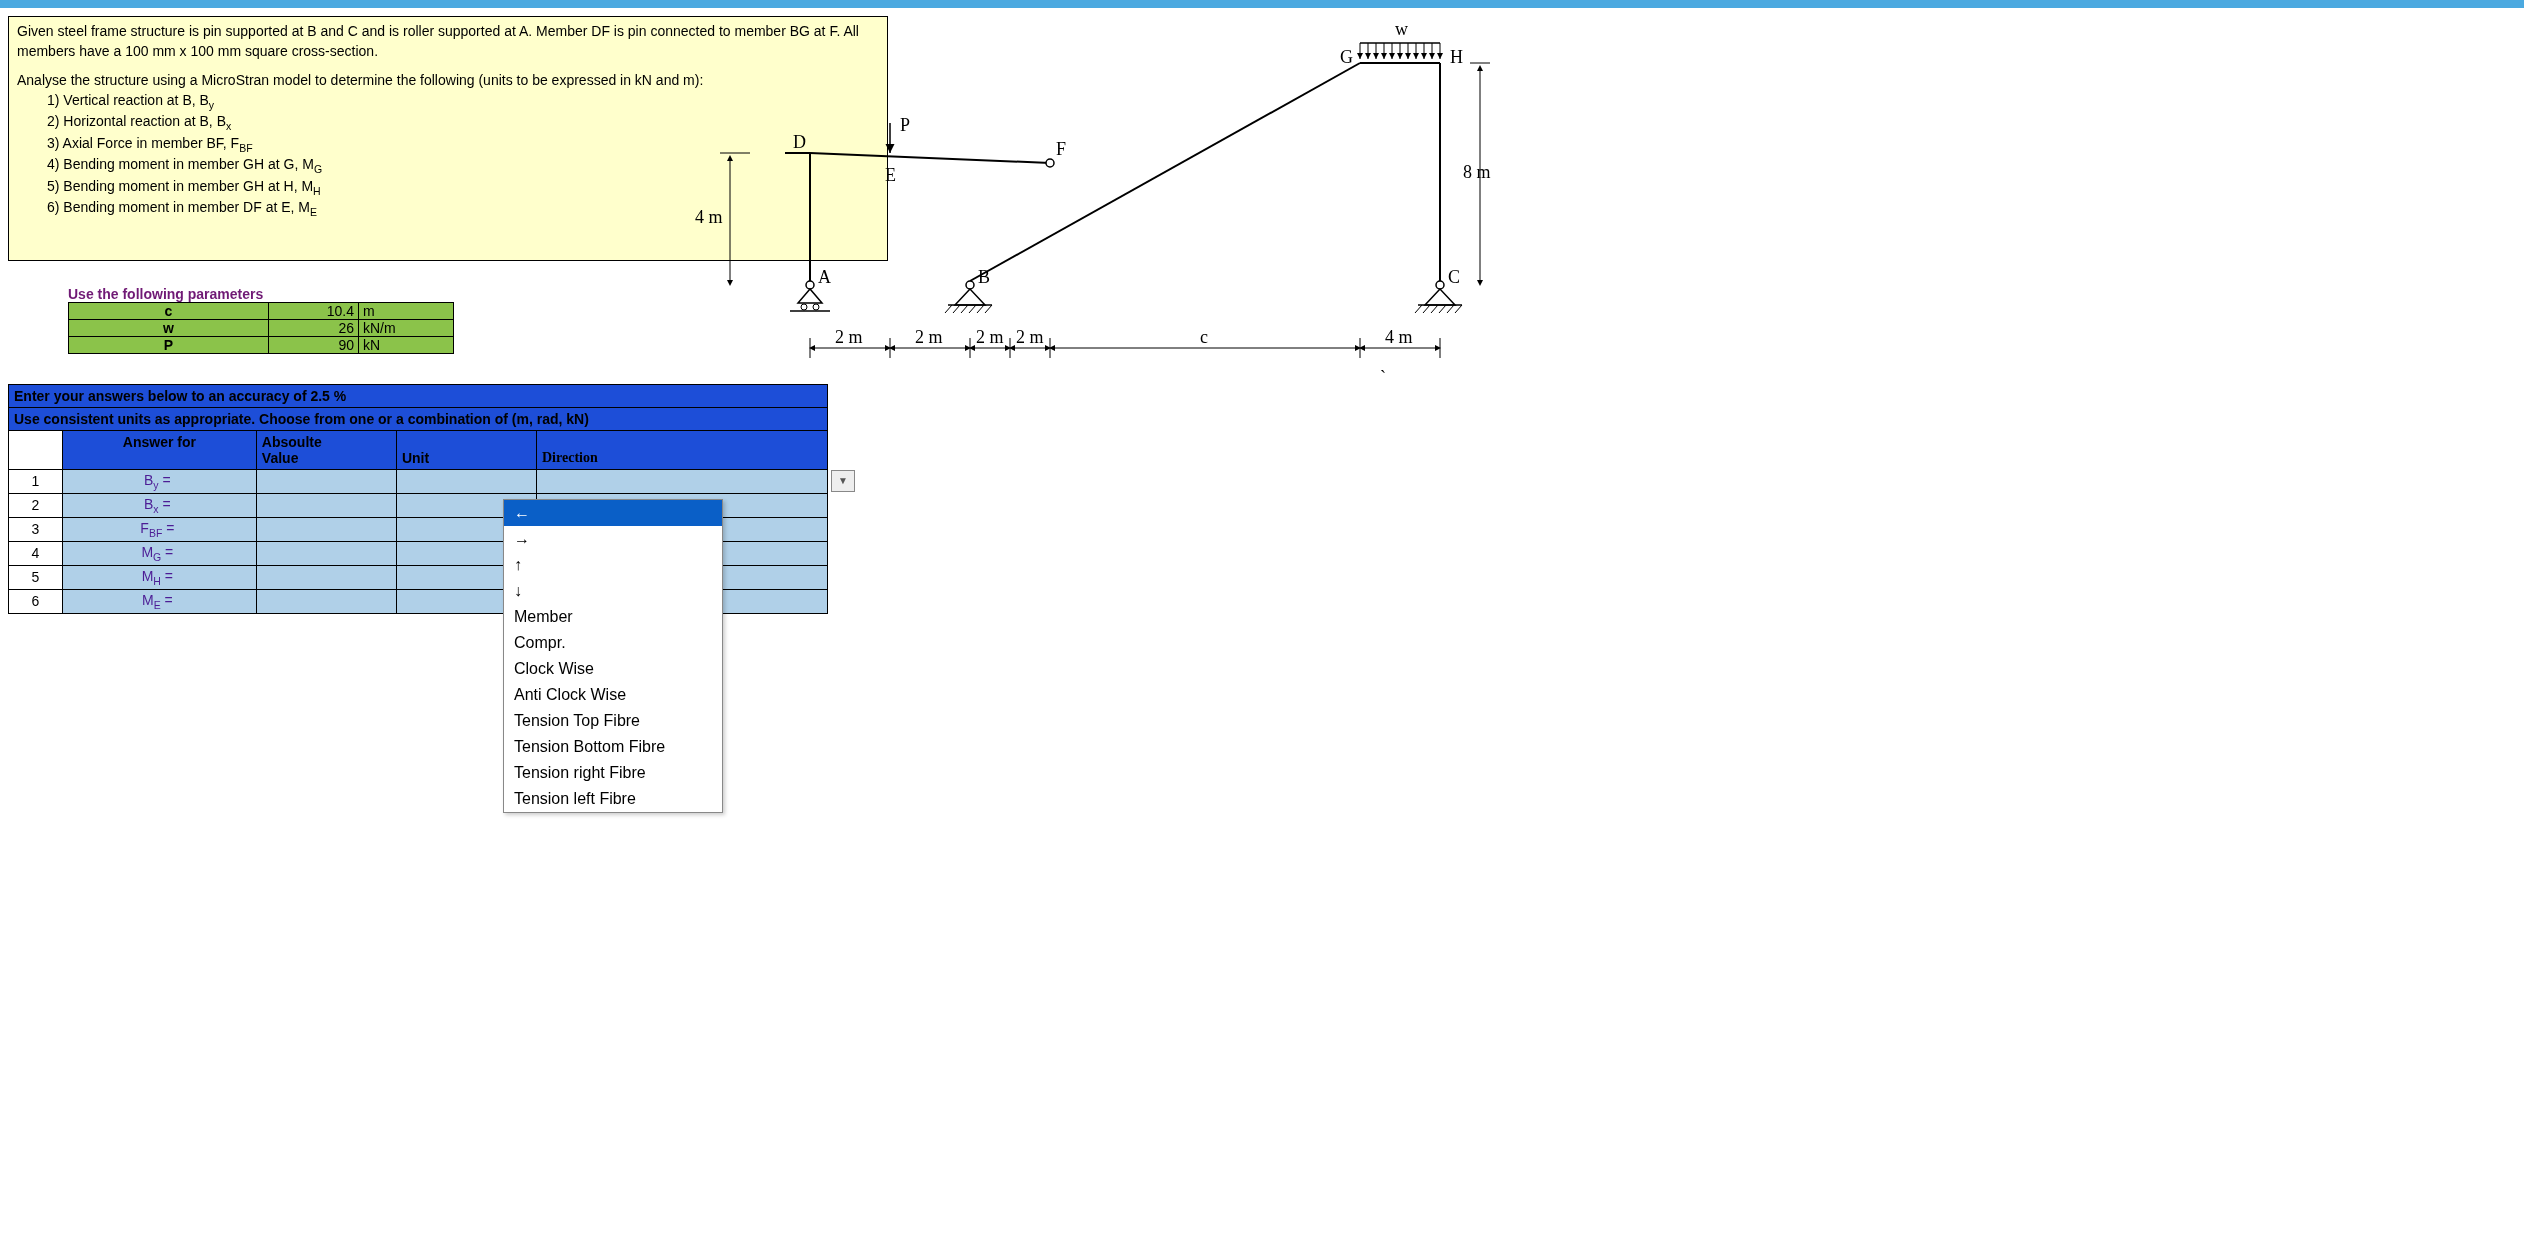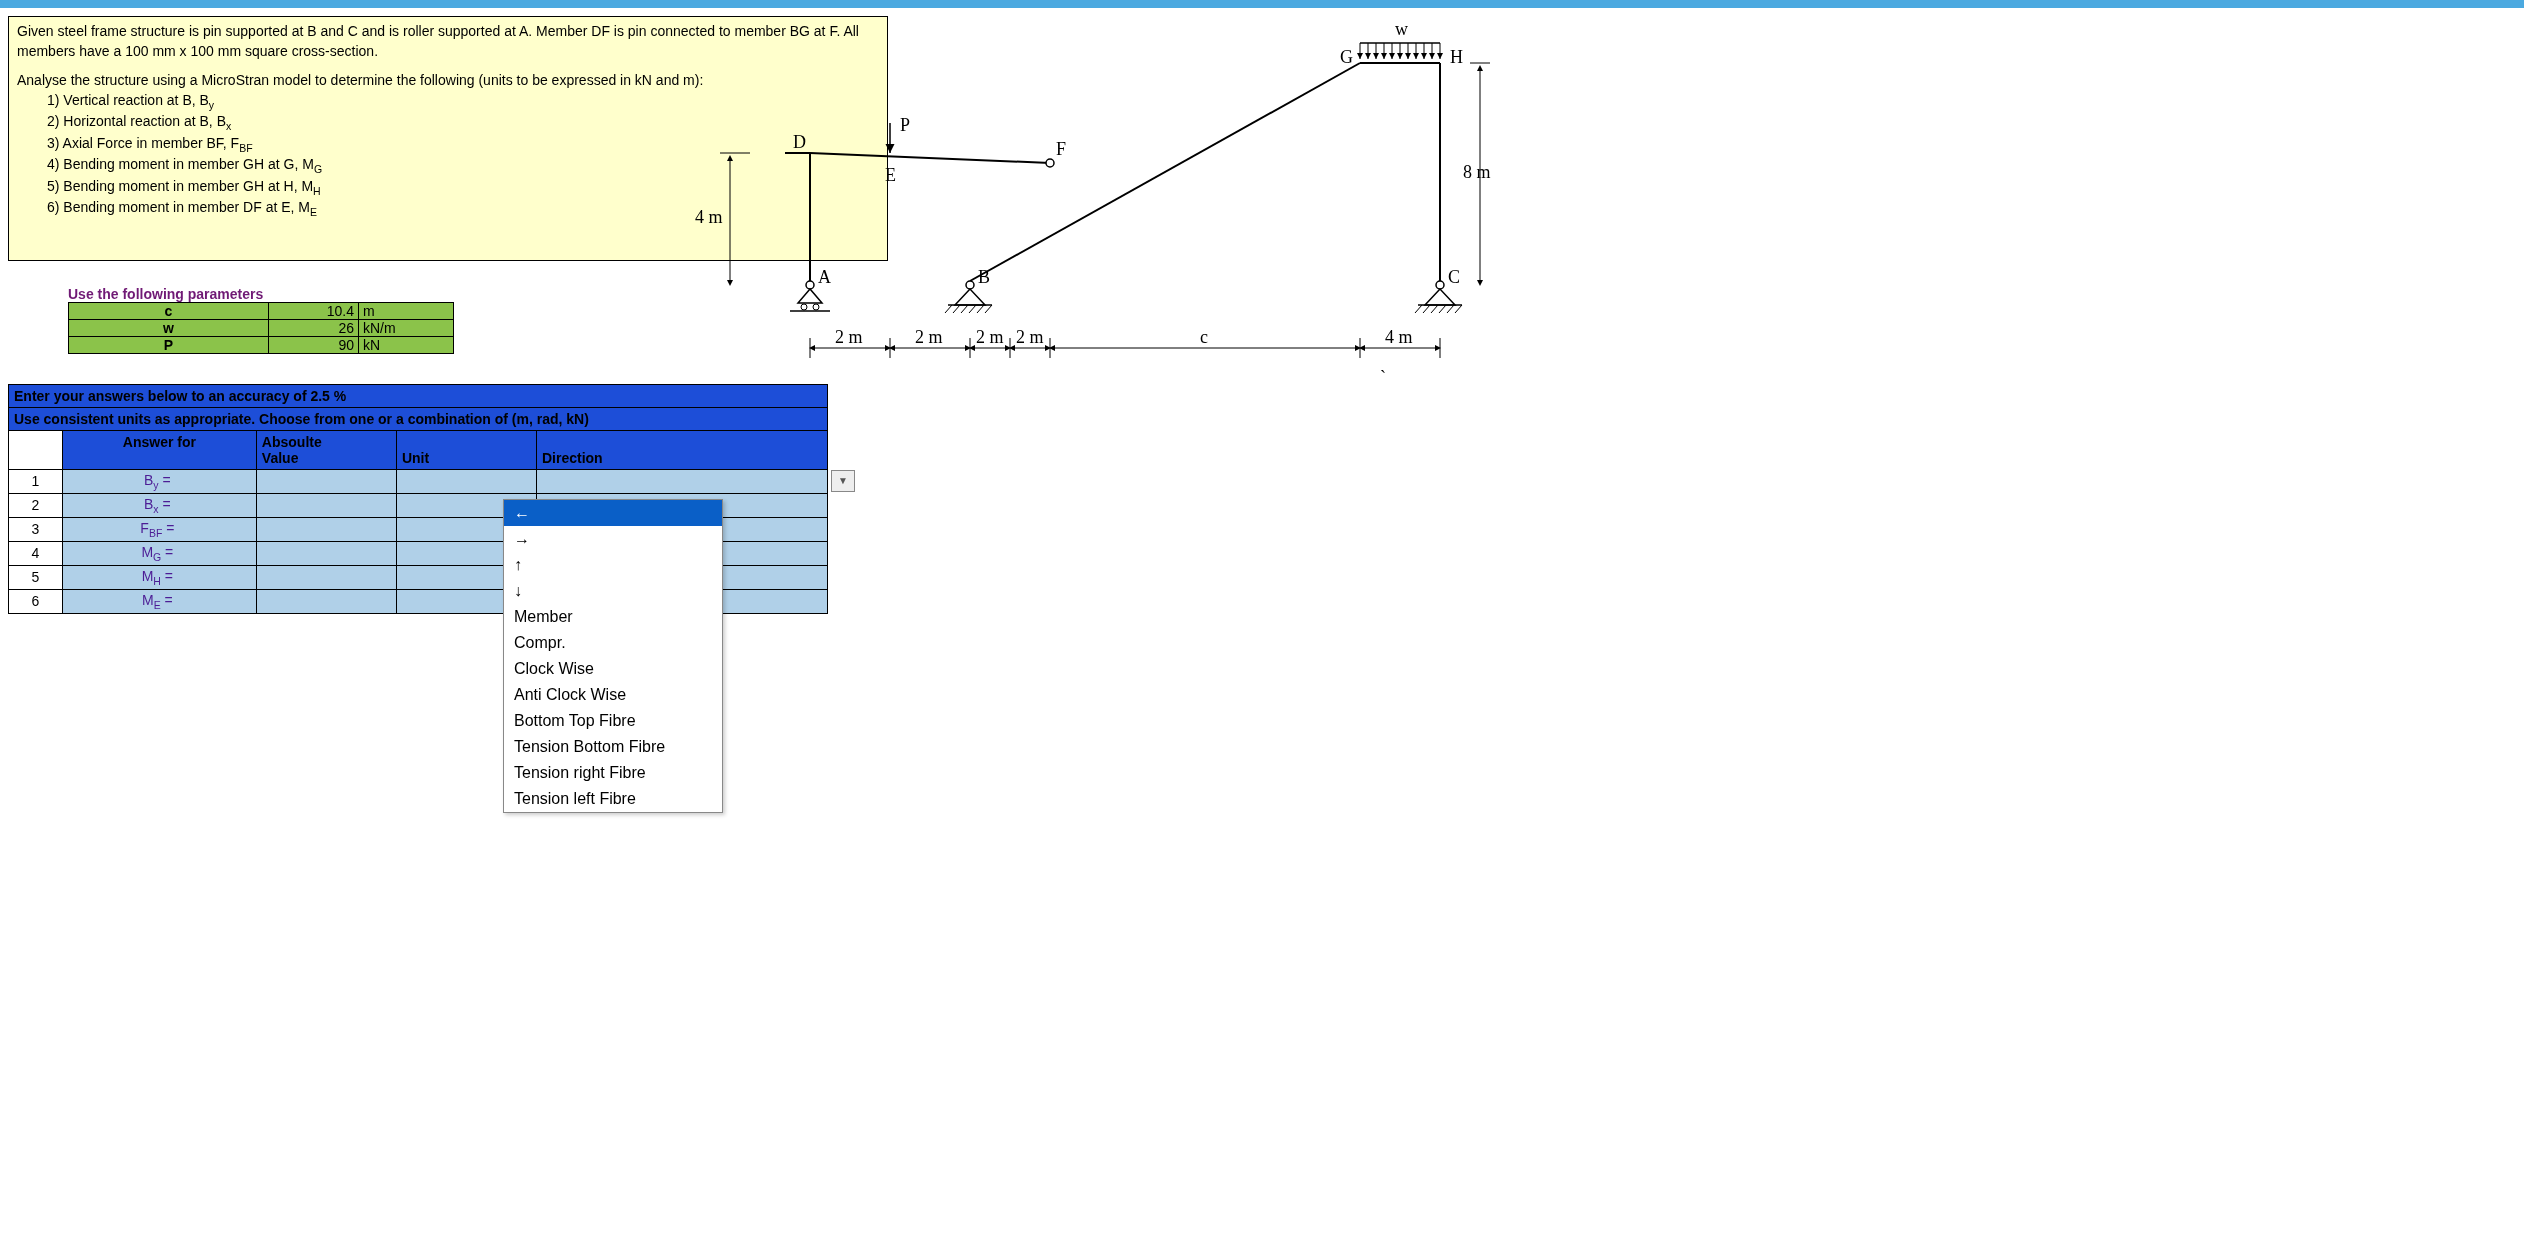--- a/index.html
+++ b/index.html
@@ -93,21 +93,21 @@
                 <th colspan="5">Enter your answers below to an accuracy of 2.5 %</th>
               </tr>
           <tr>
                 <th colspan="5">Use consistent units as appropriate.  Choose from one or a combination of  (m, rad,  kN)</th>
               </tr>
           <tr>
             <th style="background:#fff;border-top:1px solid #000;"></th>
             <th class="th-top">Answer for</th>
             <th>Absoulte<br>Value</th>
             <th style="vertical-align:bottom;">Unit</th>
-            <th style="vertical-align:bottom;">Direction</th>
+            <th style="vertical-align:bottom;font-family:Liberation Serif, serif;">Direction</th>
           </tr>
           <tr>
             <td class="idx">1</td>
             <td class="alabel">B<sub>y</sub> =</td>
             <td class="aval"></td>
             <td class="aunit"></td>
             <td class="adir" style="position:relative;">
               <span style="position:absolute;right:-28px;top:0;" class="dropdown-btn"></span>
             </td>
           </tr>
@@ -151,21 +151,21 @@
 
         <div class="dropdown-list" style="position:relative; left:495px; top:-115px; width:220px;">
           <div class="sel">←</div>
           <div>→</div>
           <div>↑</div>
           <div>↓</div>
           <div>Member</div>
           <div>Compr.</div>
           <div>Clock Wise</div>
           <div>Anti Clock Wise</div>
-          <div>Bottom Top Fibre</div>
+          <div>Tension Top Fibre</div>
           <div>Tension Bottom Fibre</div>
           <div>Tension right Fibre</div>
           <div>Tension left Fibre</div>
         </div>
       </div>
     </div>
   </div>
 
   <div class="diagram">
     <svg width="820" height="370">

